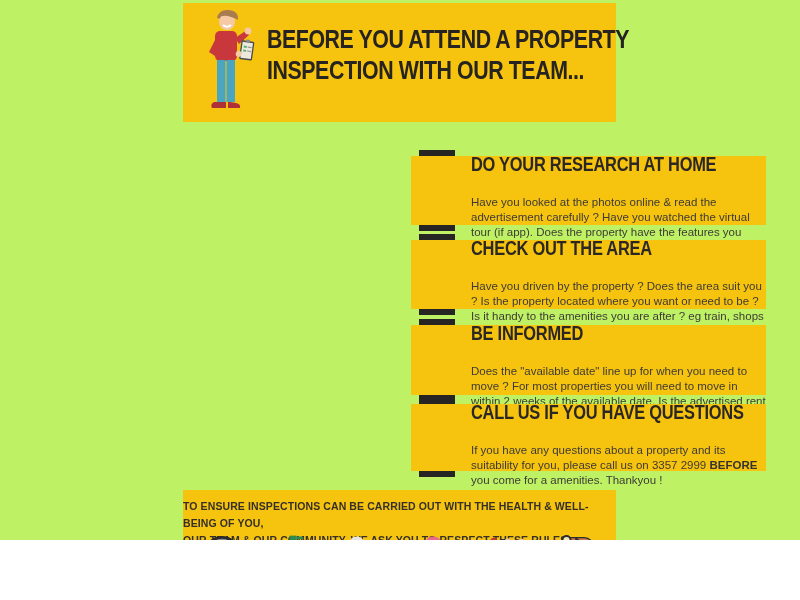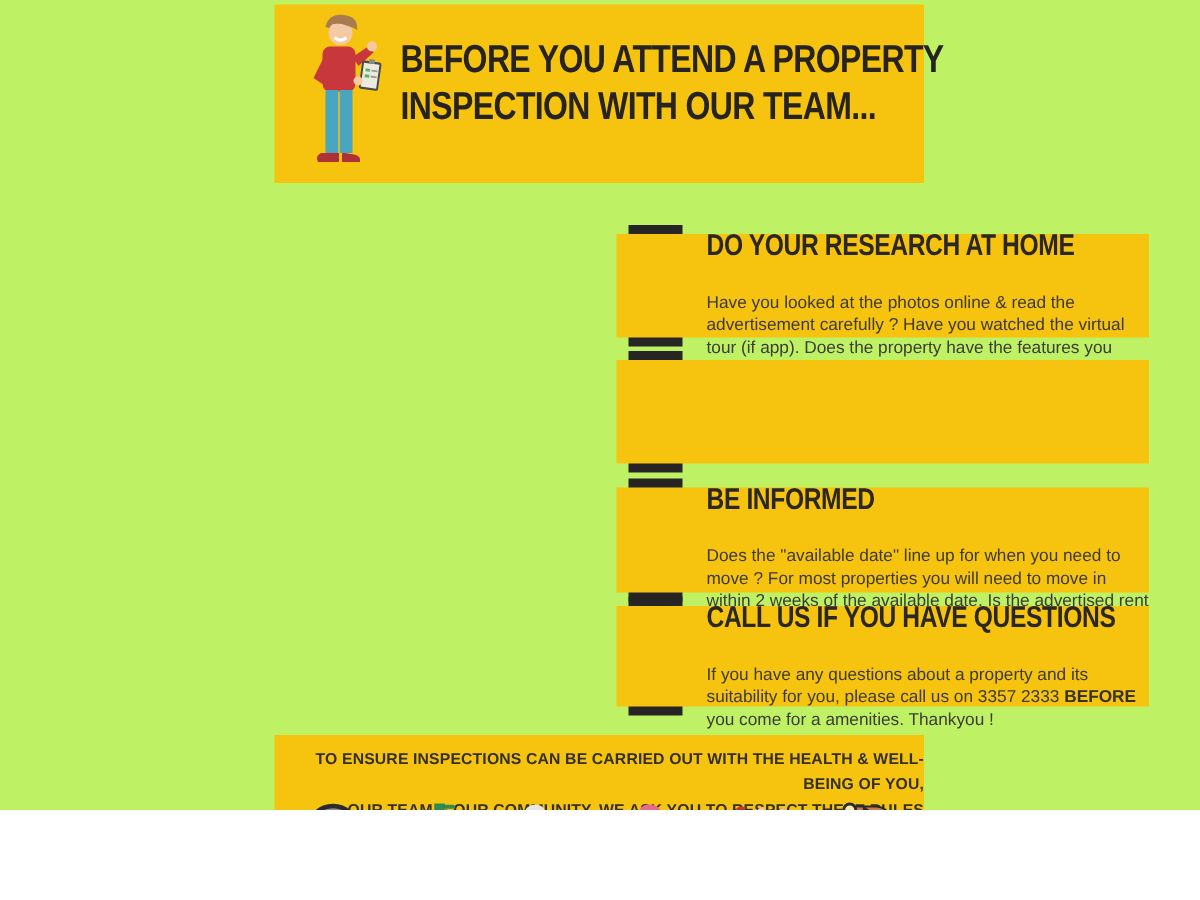--- a/index.html
+++ b/index.html
@@ -25,21 +25,21 @@
     display:flex;align-items:center;justify-content:center;}
   .numblock .num{color:#ffffff;font-weight:bold;font-size:29px;}
   .step-text{position:absolute;left:60px;top:3px;width:296px;}
   .step-title{font-weight:bold;font-size:20px;color:#2b2724;letter-spacing:-0.3px;
     white-space:nowrap;transform:scaleX(0.82);transform-origin:left top;line-height:22px;}
   .step-body{margin-top:20px;font-size:11.5px;line-height:15.2px;color:#3e3a36;}
   .step-body b{font-weight:bold;color:#35312d;}
 
   
   .rules{position:absolute;left:0;top:490px;width:433px;height:107px;background:#F6C30F;}
-  .rules-heading{padding-top:8px;text-align:right;font-weight:bold;font-size:10.5px;
+  .rules-heading{padding-top:8px;text-align:left;font-weight:bold;font-size:10.5px;
     line-height:17px;color:#342f29;letter-spacing:0.1px;}
   .rules-items{position:absolute;left:4px;right:4px;top:43px;display:flex;
     justify-content:space-around;align-items:flex-start;}
   .rule-item{width:68px;display:flex;flex-direction:column;align-items:center;}
   .rule-item svg{height:42px;width:56px;display:block;}
   .rule-caption{margin-top:3px;font-size:6px;font-weight:bold;color:#3a342c;
     text-align:center;line-height:1.35;letter-spacing:0;}
 </style>
 </head>
 <body>
@@ -95,41 +95,45 @@
         <div class="step-title">DO YOUR RESEARCH AT HOME</div>
         <div class="step-body">Have you looked at the photos online &amp; read the advertisement carefully ? Have you watched the virtual tour (if app). Does the property have the features you need ?</div>
       </div>
     </div>
 
     <div class="step step-2">
       <div class="numblock">
         <span class="num">2</span>
       </div>
       <div class="bar"></div>
+      <div class="step-text">
+        <div class="step-title">CHECK OUT THE AREA</div>
+        <div class="step-body">Have you driven by the property ? Does the area suit you ? Is the property located where you want or need to be ? Is it handy to the amenities you are after ? eg train, shops etc</div>
+      </div>
     </div>
 
     <div class="step step-3">
       <div class="numblock">
         <span class="num">3</span>
       </div>
       <div class="bar"></div>
       <div class="step-text">
         <div class="step-title">BE INFORMED</div>
         <div class="step-body">Does the "available date" line up for when you need to move ? For most properties you will need to move in within 2 weeks of the available date. Is the advertised rent within your budget ?</div>
       </div>
     </div>
 
     <div class="step step-4">
       <div class="numblock">
         <span class="num">4</span>
       </div>
       <div class="bar"></div>
       <div class="step-text">
         <div class="step-title">CALL US IF YOU HAVE QUESTIONS</div>
-        <div class="step-body"><span>If you have any questions about a property and its suitability for you, please call us on 3357 2333 </span><b>BEFORE</b><span> you come for a amenities. Thankyou !</span></div>
+        <div class="step-body"><span>If you have any questions about a property and its suitability for you, please call us on 3357 2999 </span><b>BEFORE</b><span> you come for a amenities. Thankyou !</span></div>
       </div>
     </div>
 
     <div class="rules">
       <div class="rules-heading">
         <div>TO  ENSURE INSPECTIONS CAN BE CARRIED OUT WITH THE HEALTH &amp; WELL-BEING OF YOU,</div>
         <div>OUR TEAM &amp; OUR COMMUNITY, WE ASK YOU TO RESPECT THESE RULES</div>
       </div>
       <div class="rules-items">
 

